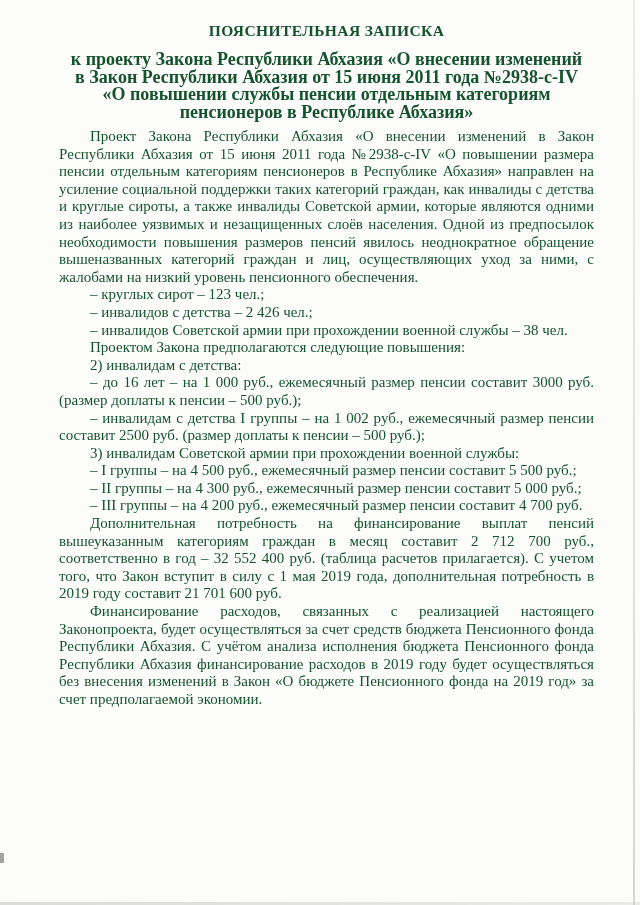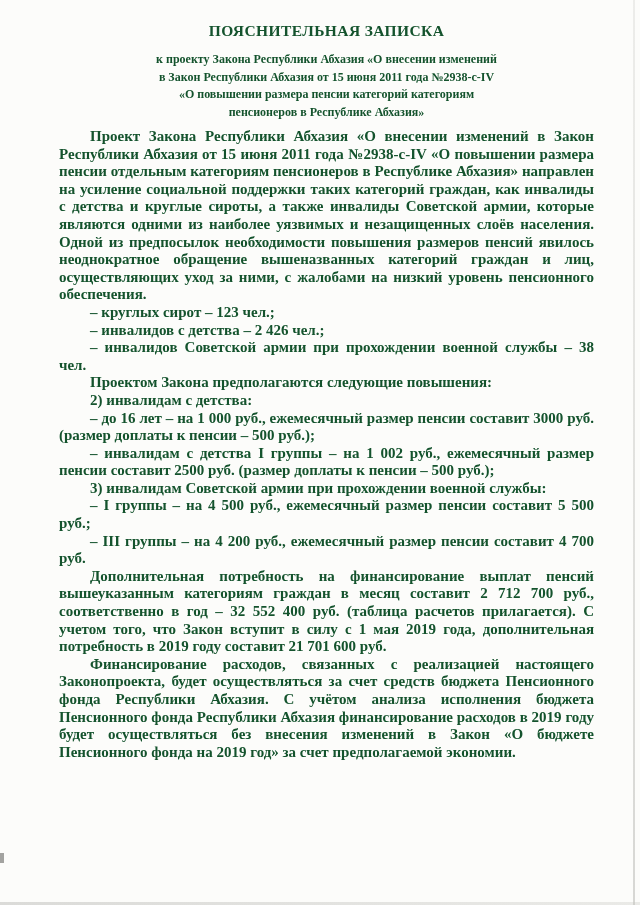--- a/index.html
+++ b/index.html
@@ -21,33 +21,32 @@
   }
   .title {
     font-size: 15.5px;
     line-height: 18px;
     font-weight: bold;
     text-align: center;
     letter-spacing: 0.4px;
     margin: 0 0 11px 0;
   }
   .subtitle {
-    font-size: 12px;
+    font-size: 18px;
     line-height: 17.5px;
     font-weight: bold;
     text-align: center;
     margin: 0 0 7px 0;
   }
   .subtitle-line {
     white-space: nowrap;
   }
   .doc-body {
     font-size: 15px;
     line-height: 17.6px;
-    font-weight: bold;
   }
   .para {
     margin: 0;
     text-align: justify;
     text-indent: 31px;
   }
   .scan-edge-right {
     position: absolute;
     top: 0;
     right: 5px;
@@ -75,35 +74,36 @@
 </head>
 <body>
 
 <div class="page">
 
   <h1 class="title">ПОЯСНИТЕЛЬНАЯ ЗАПИСКА</h1>
 
   <div class="subtitle">
     <div class="subtitle-line">к проекту Закона Республики Абхазия «О внесении изменений</div>
     <div class="subtitle-line">в Закон Республики Абхазия от 15 июня 2011 года №2938-с-IV</div>
-    <div class="subtitle-line">«О повышении размера пенсии категорий категориям</div>
+    <div class="subtitle-line">«О повышении службы пенсии отдельным категориям</div>
     <div class="subtitle-line">пенсионеров в Республике Абхазия»</div>
   </div>
 
   <div class="doc-body">
     <p class="para">Проект Закона Республики Абхазия «О внесении изменений в Закон Республики Абхазия от 15 июня 2011 года №2938-с-IV «О повышении размера пенсии отдельным категориям пенсионеров в Республике Абхазия» направлен на усиление социальной поддержки таких категорий граждан, как инвалиды с детства и круглые сироты, а также инвалиды Советской армии, которые являются одними из наиболее уязвимых и незащищенных слоёв населения. Одной из предпосылок необходимости повышения размеров пенсий явилось неоднократное обращение вышеназванных категорий граждан и лиц, осуществляющих уход за ними, с жалобами на низкий уровень пенсионного обеспечения.</p>
     <p class="para">– круглых сирот – 123 чел.;</p>
     <p class="para">– инвалидов с детства – 2 426 чел.;</p>
     <p class="para">– инвалидов Советской армии при прохождении военной службы – 38 чел.</p>
     <p class="para">Проектом Закона предполагаются следующие повышения:</p>
     <p class="para">2) инвалидам с детства:</p>
     <p class="para">– до 16 лет – на 1 000 руб., ежемесячный размер пенсии составит 3000 руб. (размер доплаты к пенсии – 500 руб.);</p>
     <p class="para">– инвалидам с детства I группы – на 1 002 руб., ежемесячный размер пенсии составит 2500 руб. (размер доплаты к пенсии – 500 руб.);</p>
     <p class="para">3) инвалидам Советской армии при прохождении военной службы:</p>
     <p class="para">– I группы – на 4 500 руб., ежемесячный размер пенсии составит 5 500 руб.;</p>
+    <p class="para">– II группы – на 4 300 руб., ежемесячный размер пенсии составит 5 000 руб.;</p>
     <p class="para">– III группы – на 4 200 руб., ежемесячный размер пенсии составит 4 700 руб.</p>
     <p class="para">Дополнительная потребность на финансирование выплат пенсий вышеуказанным категориям граждан в месяц составит 2 712 700 руб., соответственно в год – 32 552 400 руб. (таблица расчетов прилагается). С учетом того, что Закон вступит в силу с 1 мая 2019 года, дополнительная потребность в 2019 году составит 21 701 600 руб.</p>
     <p class="para">Финансирование расходов, связанных с реализацией настоящего Законопроекта, будет осуществляться за счет средств бюджета Пенсионного фонда Республики Абхазия. С учётом анализа исполнения бюджета Пенсионного фонда Республики Абхазия финансирование расходов в 2019 году будет осуществляться без внесения изменений в Закон «О бюджете Пенсионного фонда на 2019 год» за счет предполагаемой экономии.</p>
   </div>
 
   <div class="scan-edge-right"></div>
   <div class="scan-edge-bottom"></div>
   <div class="scan-speck"></div>
 
 </div>

